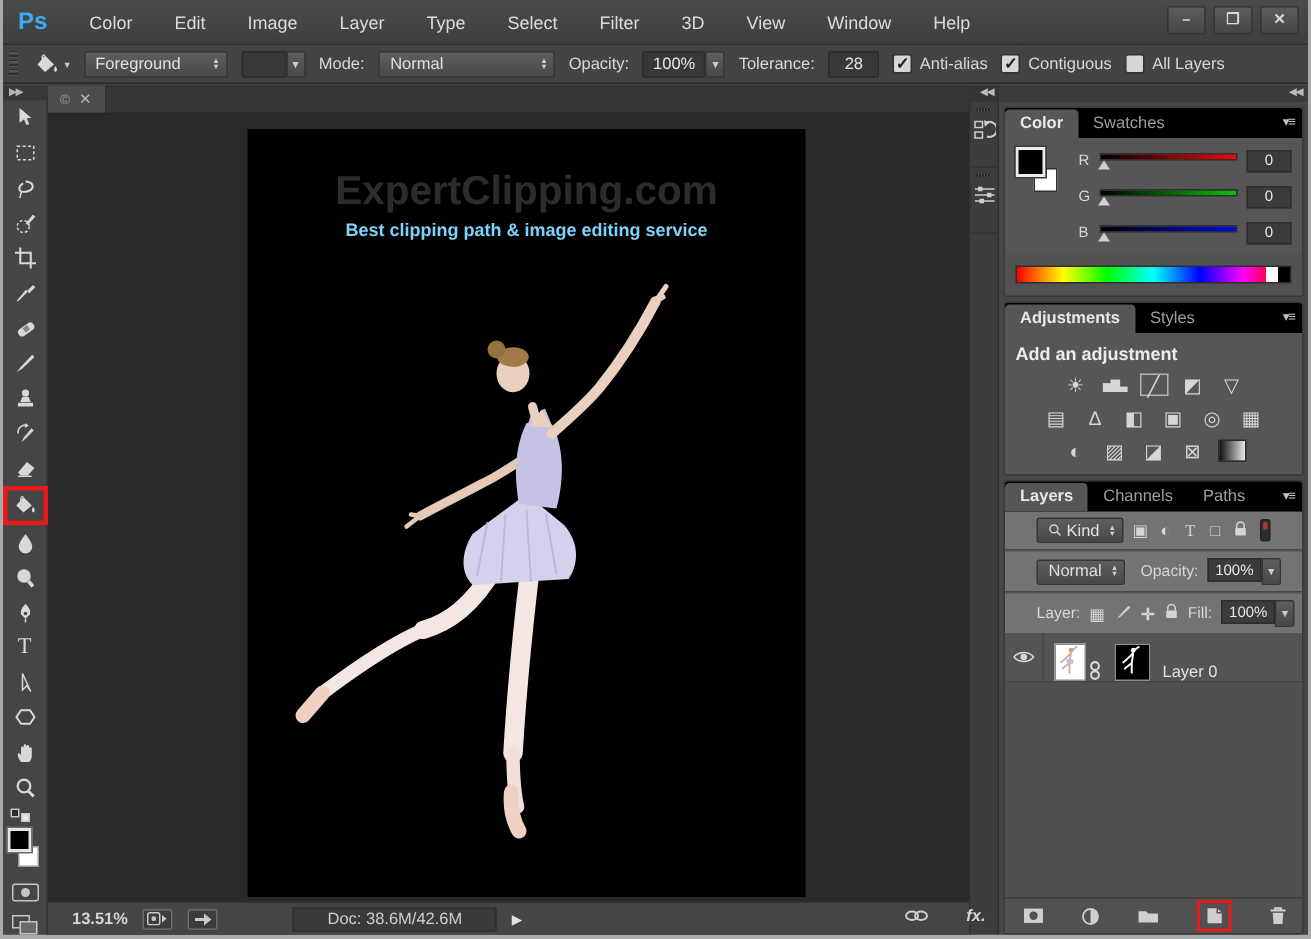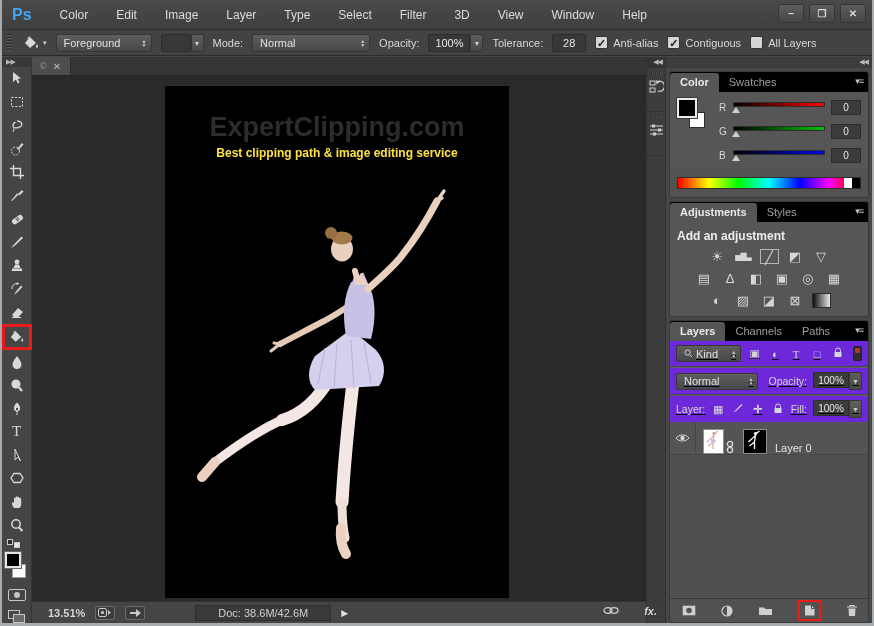--- a/index.html
+++ b/index.html
@@ -43,24 +43,24 @@
   .smode { position:relative; width:18px; height:14px; margin-top:5px; }
   .smode span { position:absolute; width:12px; height:9px; border:1px solid #c5c5c5; background:#454545; }
 
   
   .docarea { flex:1; display:flex; flex-direction:column; background:#2a2a2a; min-width:0; }
   .tabstrip { height:19px; background:#363636; border-bottom:1px solid #262626; display:flex; }
   .doc-tab { background:#4d4d4d; border-right:1px solid #2c2c2c; display:flex; align-items:center; gap:6px; padding:0 9px 0 8px; color:#cfcfcf; font-size:10.5px; white-space:nowrap; }
   .doc-tab .ci { color:#9a9a9a; font-size:9px; }
   .doc-tab .x { color:#b5b5b5; font-size:10px; }
   .workspace { flex:1; position:relative; background:#2a2a2a; overflow:hidden; }
-  .canvas { position:absolute; left:133px; top:10px; width:344px; height:512px; background:#000; }
+  .canvas { position:absolute; left:133px; top:10px; width:372px; height:512px; background:#000; }
   .wm { text-align:center; padding-top:26px; }
   .wm-title { color:#2c2c2c; font-size:27px; font-weight:bold; letter-spacing:0; }
-  .wm-sub { color:#fde047; font-size:12px; font-weight:bold; margin-top:3px; }
+  .wm-sub { color:#7dd3fc; font-size:12px; font-weight:bold; margin-top:3px; }
   .statusbar { height:22px; background:#454545; border-top:1px solid #333; display:flex; align-items:center; color:#d5d5d5; font-size:11px; gap:10px; padding-left:16px; }
   .status-icon { width:20px; height:14px; border:1px solid #6a6a6a; border-radius:2px; background:#3c3c3c; display:flex; align-items:center; justify-content:center; }
   .docinfo { background:#3a3a3a; border:1px solid #2e2e2e; height:16px; line-height:15px; padding:0 22px; color:#cfcfcf; margin-left:40px; }
   .flyout { color:#e3e3e3; font-size:9px; }
 
   
   .dockstrip { width:20px; background:#3d3d3d; border-left:1px solid #313131; border-right:1px solid #313131; display:flex; flex-direction:column; align-items:center; }
   .dockstrip .chev { width:100%; height:11px; background:#343434; color:#bbb; font-size:7px; text-align:right; padding-right:3px; line-height:10px; letter-spacing:-1px; }
   .dock-btn { width:20px; height:44px; display:flex; flex-direction:column; align-items:center; padding-top:4px; gap:5px; border-bottom:1px solid #333; }
   .dock-grip { width:10px; height:2px; background:repeating-linear-gradient(90deg,#272727 0 1px,#555 1px 2px); }
@@ -94,21 +94,21 @@
 
   
   .adj-head { color:#ececec; font-size:12px; font-weight:bold; padding:1px 0 6px; }
   .adj-row { display:flex; justify-content:center; gap:7px; margin-bottom:7px; }
   .adj-ic { width:19px; height:15px; color:#d6d6d6; font-size:13px; line-height:15px; text-align:center; }
   .adj-ic.small { font-size:8px; letter-spacing:-1px; }
   .adj-ic.grad { background:linear-gradient(90deg,#0e0e0e,#e8e8e8); border:1px solid #2c2c2c; }
 
   
   .layers-group { flex:1; display:flex; flex-direction:column; margin-bottom:0; }
-  .lrow { display:flex; align-items:center; gap:6px; padding:4px 6px; background:#6d28d9;text-decoration:underline; }
+  .lrow { display:flex; align-items:center; gap:6px; padding:4px 21px; background:#737373; }
   .kind-dd { width:66px; height:17px; }
   .f-ic { color:#d6d6d6; font-size:11px; width:15px; text-align:center; }
   .switch { width:9px; height:15px; background:#2f2f2f; border:1px solid #222; border-radius:2px; margin-left:2px; position:relative; }
   .switch i { position:absolute; left:1px; right:1px; top:1px; height:5px; background:#b03a2e; border-radius:1px; }
   .blend-dd { width:104px; height:17px; }
   .mini-lbl { color:#d6d6d6; font-size:10.5px; }
   .pct { width:36px; height:16px; background:#3b3b3b; border:1px solid #2d2d2d; color:#e8e8e8; font-size:10px; text-align:center; line-height:15px; }
   .sep { border-top:1px solid #484848; border-bottom:1px solid #616161; height:0; }
   .layer-list { flex:1; background:#505050; overflow:hidden; }
   .layer-row { height:33px; display:flex; align-items:flex-end; border-bottom:1px solid #454545; background:#545454; }

